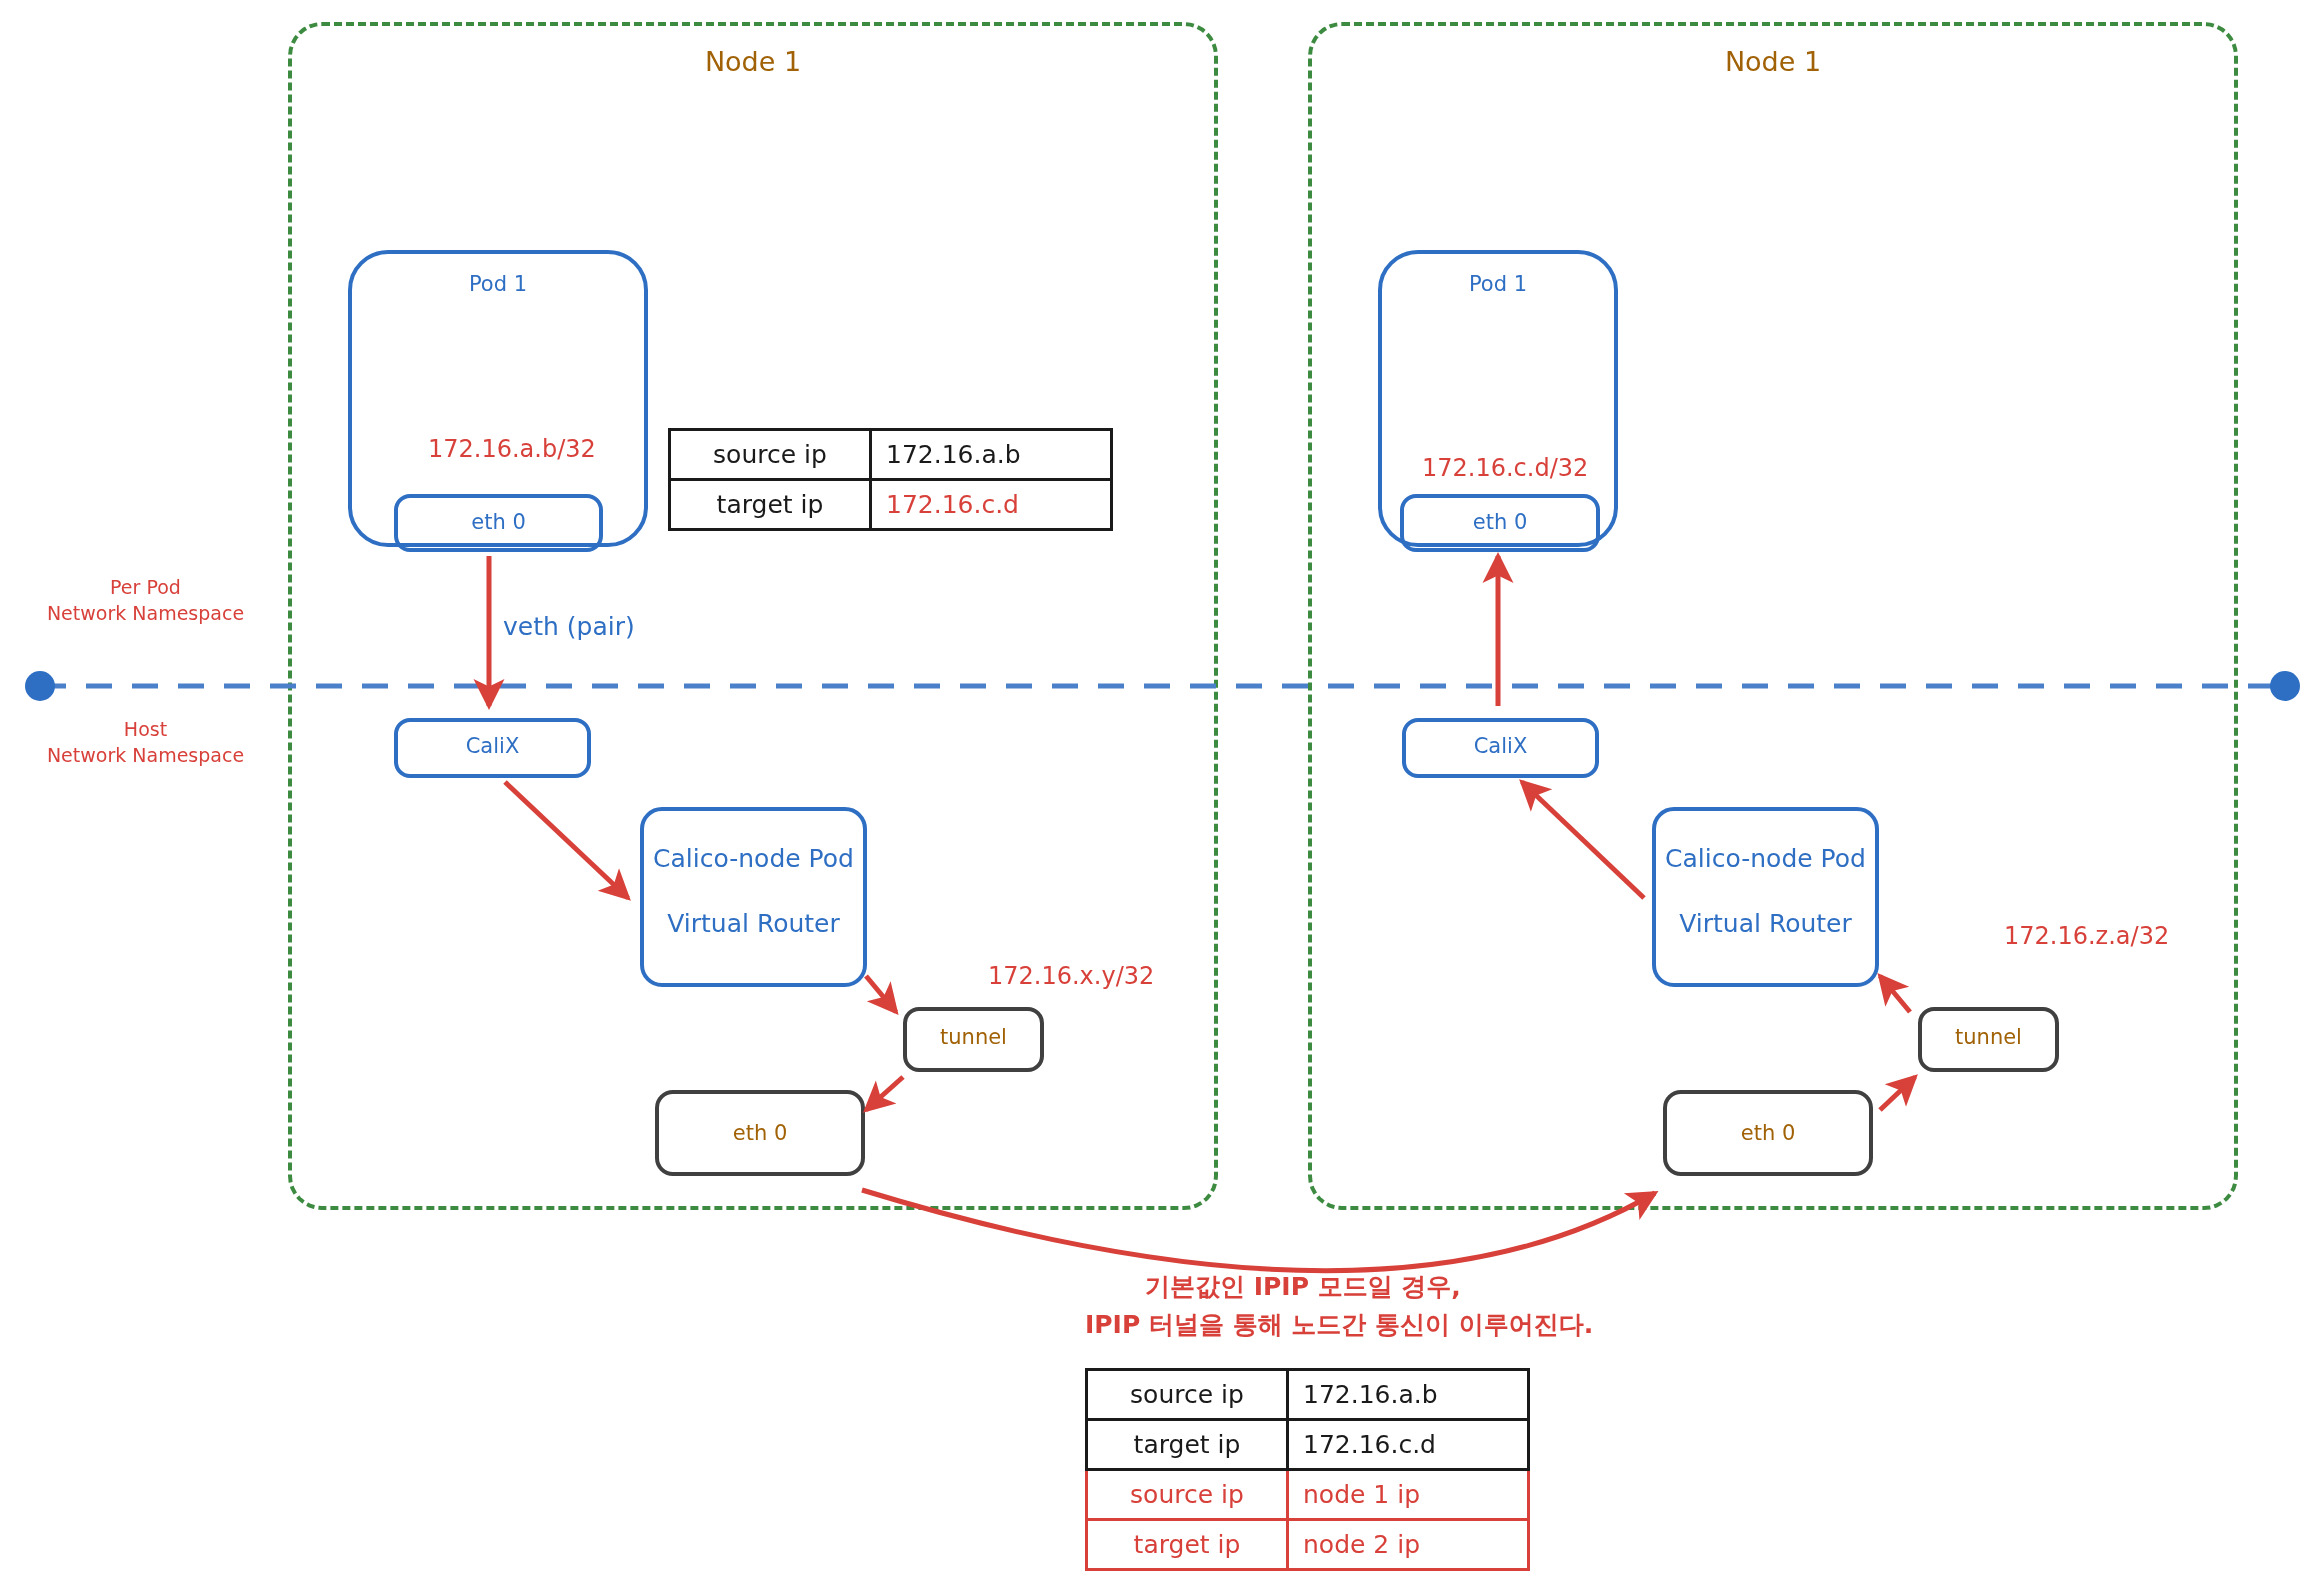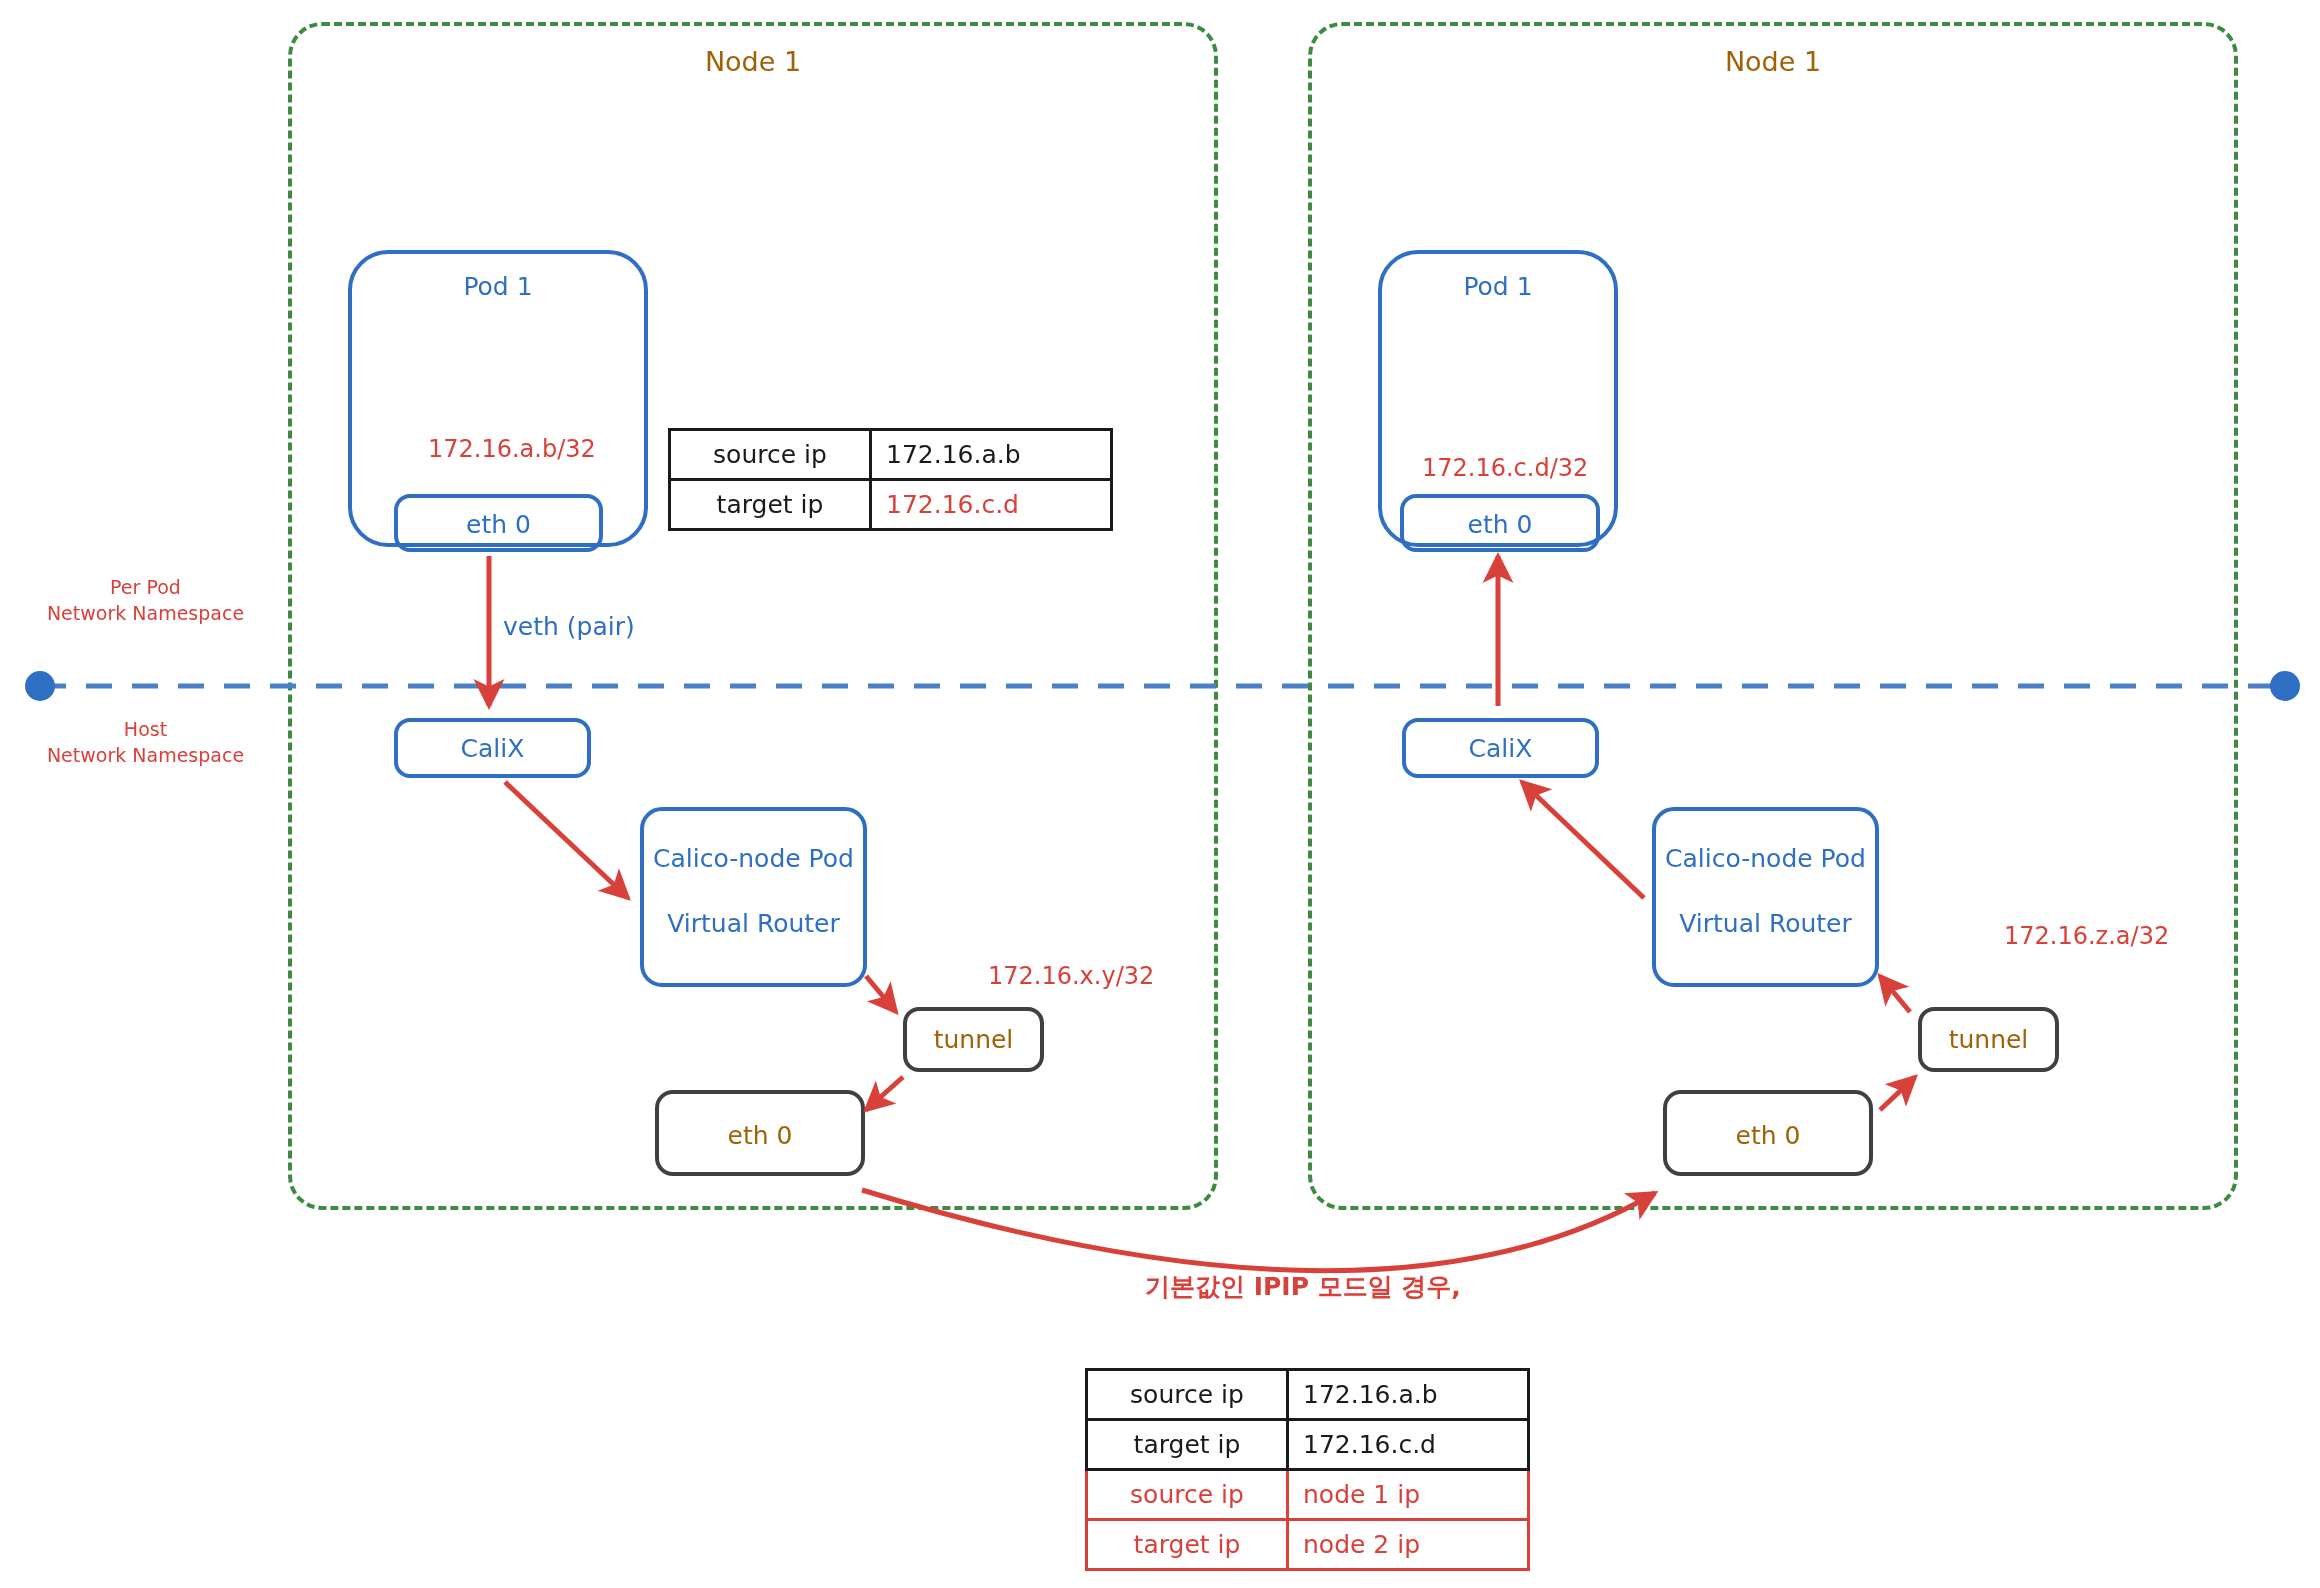--- a/index.html
+++ b/index.html
@@ -32,21 +32,21 @@
   }
   .blue-txt  { color: #2e6fc4; }
   .green-txt { color: #a16207; }
   .red-txt   { color: #d8403a; }
 
   .node-title {
     font-size: 27px;
     text-align: center;
   }
   .box-title {
-    font-size: 25px;
+    font-size: 21px;
     text-align: center;
   }
   .ip-label {
     font-size: 24px;
   }
   .ns-label {
     font-size: 19px;
     text-align: center;
   }
   .veth-label {
@@ -171,20 +171,21 @@
   <div class="rbox green" style="left:1663px; top:1090px; width:210px; height:86px; border-radius:18px;">
     <div class="cap box-title green-txt" style="top:27px;">eth 0</div>
   </div>
 
   <div class="lbl ns-label red-txt" style="left:8px; top:575px; width:275px;">Per Pod
 Network Namespace</div>
   <div class="lbl ns-label red-txt" style="left:8px; top:717px; width:275px;">Host
 Network Namespace</div>
 
   <div class="lbl note-label red-txt" style="left:1145px; top:1268px;">기본값인 IPIP 모드일 경우,</div>
+  <div class="lbl note-label red-txt" style="left:1085px; top:1306px;">IPIP 터널을 통해 노드간 통신이 이루어진다.</div>
 
   <table class="tbl black-tbl" style="left:668px; top:428px;">
     <tbody>
       <tr>
         <td class="lab">source ip</td>
         <td class="val">172.16.a.b</td>
       </tr>
       <tr>
         <td class="lab">target ip</td>
         <td class="val c-red">172.16.c.d</td>

